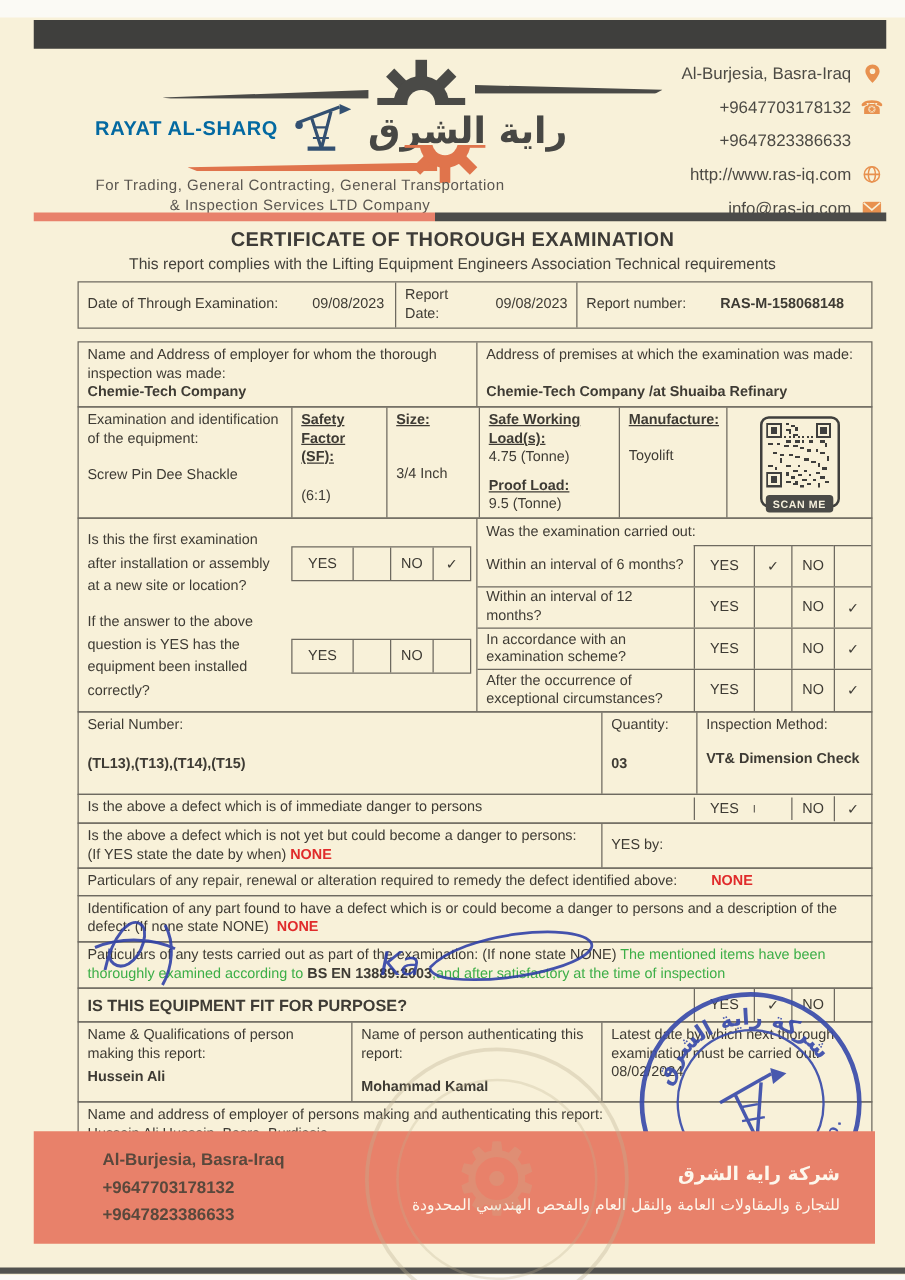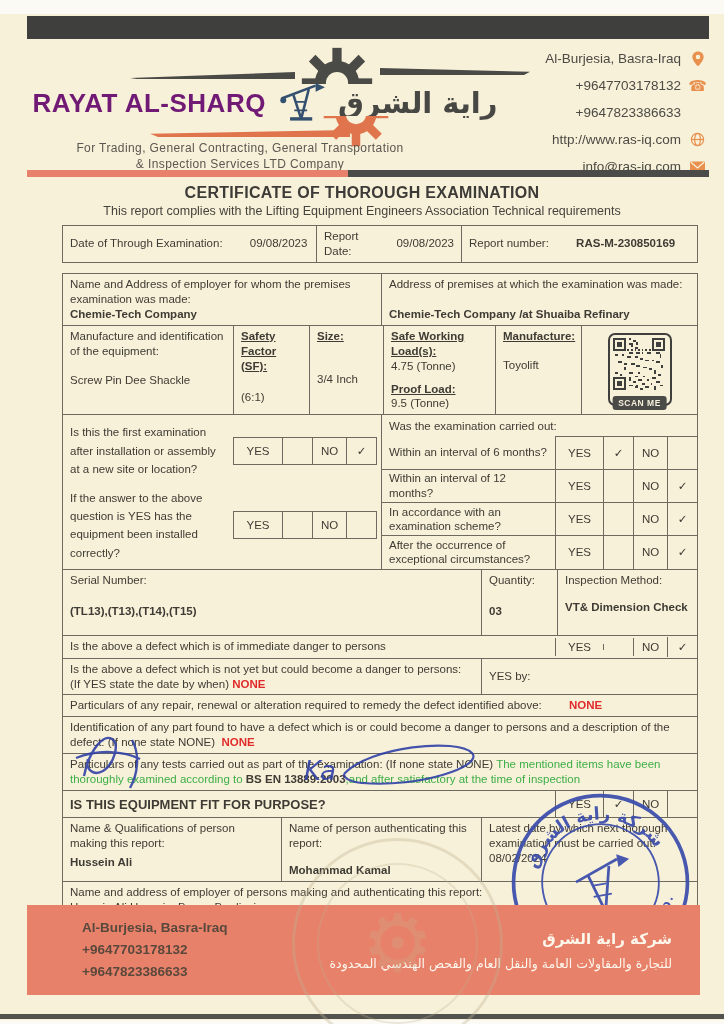--- a/index.html
+++ b/index.html
@@ -12,21 +12,21 @@
 
   
   .gear-top{position:absolute;left:300px;top:46px;width:74px;height:38px;overflow:hidden;}
   .gear-bot{position:absolute;left:322px;top:116px;width:70px;height:32px;overflow:hidden;}
   .gear-bot svg{transform:translateY(-36px);}
   .swoosh{position:absolute;height:7px;}
   .sw-dl{top:72px;left:130px;width:165px;background:#4a4a47;clip-path:polygon(0 85%,100% 0,100% 100%,4% 100%);}
   .sw-dr{top:68px;left:380px;width:150px;background:#4a4a47;clip-path:polygon(0 0,100% 55%,96% 100%,0 100%);}
   .sw-o{top:130px;left:150px;width:200px;background:#e0744c;clip-path:polygon(0 55%,100% 0,100% 100%,4% 100%);}
   .name-row{position:absolute;top:78px;left:30px;width:470px;display:flex;align-items:center;justify-content:center;gap:10px;}
-  .company-en{font-size:26px;font-weight:bold;color:#701a75;letter-spacing:.5px;white-space:nowrap;}
+  .company-en{font-size:16px;font-weight:bold;color:#0369a1;letter-spacing:.5px;white-space:nowrap;}
   .company-ar{font-size:29px;font-weight:bold;color:#474744;font-family:"DejaVu Sans",sans-serif;white-space:nowrap;}
   .tagline{position:absolute;top:140px;left:30px;width:420px;text-align:center;font-size:12px;
            color:#5a5650;letter-spacing:.4px;line-height:1.35;}
   .contact{position:absolute;top:50px;right:18px;}
   .contact-row{display:flex;justify-content:flex-end;align-items:center;gap:8px;margin-bottom:10px;
                font-size:13.5px;color:#4c4a44;}
   .cicon{width:17px;height:17px;display:inline-flex;align-items:center;justify-content:center;
          color:#e8914f;font-size:15px;font-family:"DejaVu Sans",sans-serif;}
   .divider{position:absolute;top:170px;left:27px;right:15px;height:7px;display:flex;}
   .divider .dl{width:47%;background:#e8816b;}
@@ -208,38 +208,38 @@
       <div class="c vc lbl" style="width:253px;">
         <span>Date of Through Examination:</span>&nbsp;
         <span>09/08/2023</span>
       </div>
       <div class="c vc lbl" style="width:145px;">
         <span>Report Date:</span>&nbsp;
         <span>09/08/2023</span>
       </div>
       <div class="c vc lbl" style="flex:1;">
         <span>Report number:</span>&nbsp;
-        <span class="b">RAS-M-230850169</span>
+        <span class="b">RAS-M-158068148</span>
       </div>
     </div>
 
     <div class="row gap" style="min-height:41px;">
       <div class="c lbl" style="width:318px;">
-        <span>Name and Address of employer for whom the premises examination was made:</span><br>
+        <span>Name and Address of employer for whom the thorough inspection was made:</span><br>
         <span class="b">Chemie-Tech Company</span>
       </div>
       <div class="c lbl" style="flex:1;">
         <span>Address of premises at which the examination was made:</span><br><br>
         <span class="b">Chemie-Tech Company /at Shuaiba Refinary</span>
       </div>
     </div>
 
     <div class="row" style="min-height:87px;">
       <div class="c lbl" style="width:170px;">
-        <span>Manufacture and identification of the equipment:</span>
+        <span>Examination and identification of the equipment:</span>
         <div style="margin-top:14px;">Screw Pin Dee Shackle</div>
       </div>
       <div class="c lbl" style="width:76px;">
         <span class="u">Safety Factor (SF):</span>
         <div style="margin-top:16px;">(6:1)</div>
       </div>
       <div class="c lbl" style="width:74px;">
         <span class="u">Size:</span>
         <div style="margin-top:28px;">3/4 Inch</div>
       </div>

